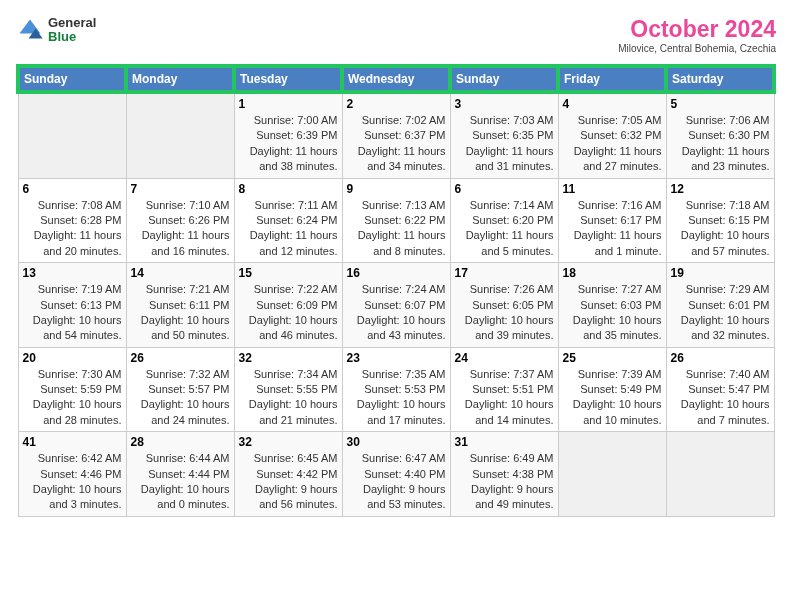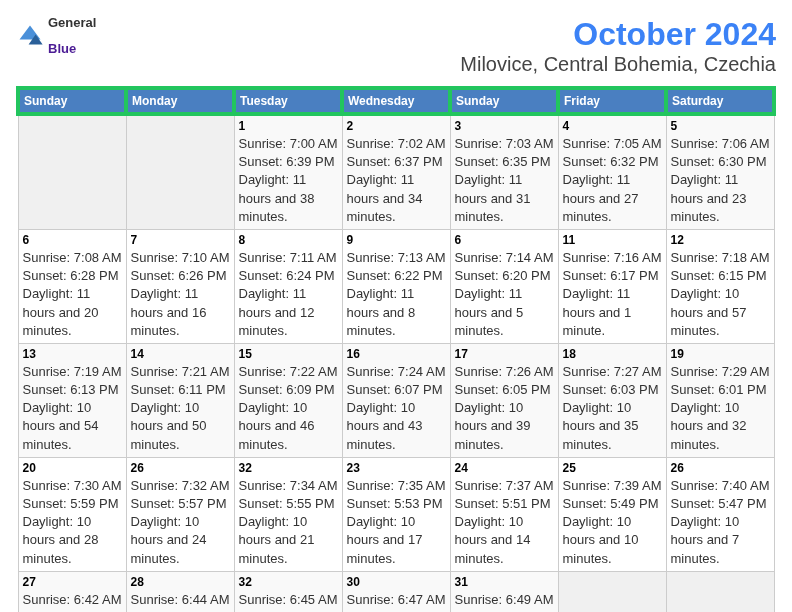--- a/index.html
+++ b/index.html
@@ -20,38 +20,37 @@
       display: flex;
       align-items: center;
       gap: 4px;
     }
     .logo-text {
       display: flex;
       flex-direction: column;
       font-size: 13px;
       font-weight: bold;
       line-height: 1.1;
-      gap: 12px;
     }
     .logo-text span:first-child { color: #333; }
-    .logo-text span:last-child { color: #4c1d95; }
+    .logo-text span:last-child { color: #15803d; }
     .logo-icon {
       width: 28px;
       height: 28px;
     }
     .title-block {
       text-align: right;
     }
     .title-block h1 {
-      font-size: 32px;
+      font-size: 23px;
       font-weight: bold;
-      color: #3b82f6;
+      color: #ec4899;
     }
     .title-block h2 {
-      font-size: 20px;
+      font-size: 10px;
       color: #444;
       font-weight: normal;
     }
     .calendar {
       width: 100%;
       border-collapse: collapse;
       font-size: 11px;
     }
     .calendar thead th {
       background-color: #4a7fc1;
@@ -76,22 +75,23 @@
       background: #f0f0f0;
     }
     .day-number {
       font-weight: bold;
       font-size: 12px;
       margin-bottom: 2px;
       display: block;
     }
     .day-detail {
       color: #333;
-      font-size: 13px;
+      font-size: 11px;
       line-height: 1.4;
+      text-align: right;
     }
   </style>
 </head>
 <body>
 
 <div class="header">
   <div class="logo">
     <svg class="logo-icon" viewBox="0 0 40 40">
       <polygon points="20,5 35,25 5,25" fill="#4a90d9"></polygon>
       <polygon points="28,18 38,32 18,32" fill="#2a6099"></polygon>
@@ -229,21 +229,21 @@
           <span class="day-number">25</span>
           <div class="day-detail">Sunrise: 7:39 AM<br>Sunset: 5:49 PM<br>Daylight: 10 hours and 10 minutes.</div>
         </td>
         <td>
           <span class="day-number">26</span>
           <div class="day-detail">Sunrise: 7:40 AM<br>Sunset: 5:47 PM<br>Daylight: 10 hours and 7 minutes.</div>
         </td>
       </tr>
       <tr>
         <td>
-          <span class="day-number">27</span>
+          <span class="day-number">41</span>
           <div class="day-detail">Sunrise: 6:42 AM<br>Sunset: 4:46 PM<br>Daylight: 10 hours and 3 minutes.</div>
         </td>
         <td>
           <span class="day-number">28</span>
           <div class="day-detail">Sunrise: 6:44 AM<br>Sunset: 4:44 PM<br>Daylight: 10 hours and 0 minutes.</div>
         </td>
         <td>
           <span class="day-number">32</span>
           <div class="day-detail">Sunrise: 6:45 AM<br>Sunset: 4:42 PM<br>Daylight: 9 hours and 56 minutes.</div>
         </td>

